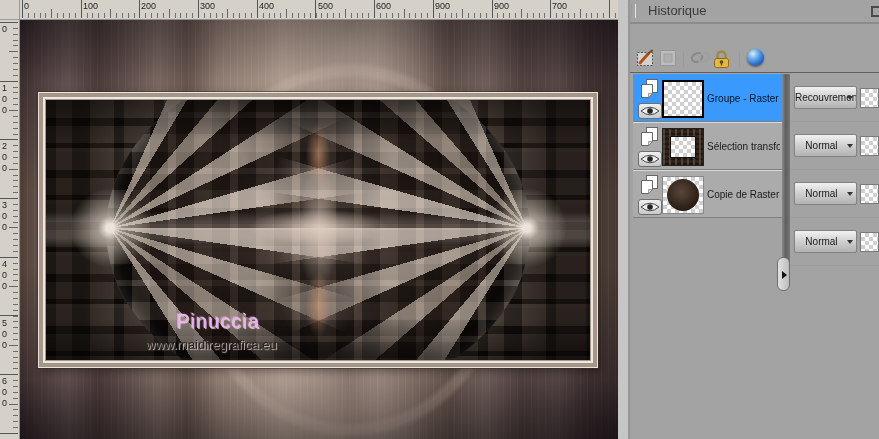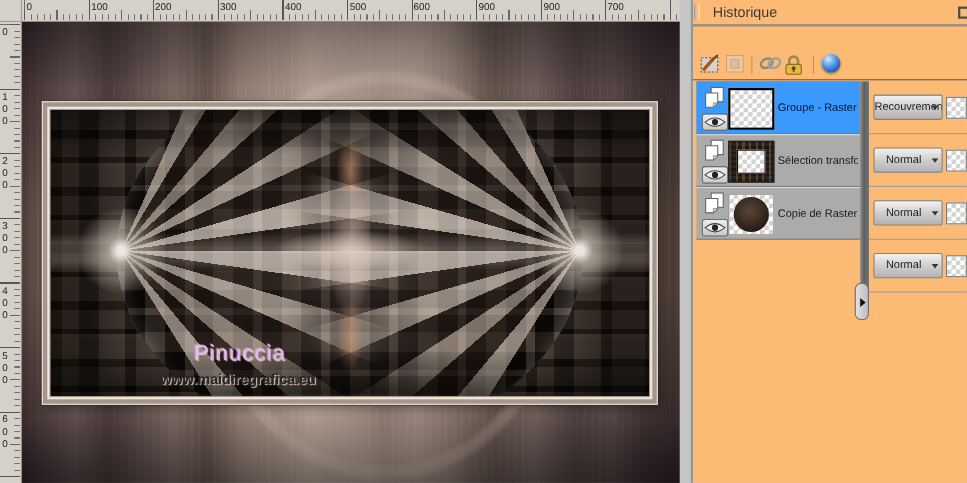--- a/index.html
+++ b/index.html
@@ -163,30 +163,30 @@
   .art-vignette{
     position:absolute; inset:0;
     background:linear-gradient(180deg, rgba(0,0,0,0.45), transparent 16%, transparent 84%, rgba(0,0,0,0.50));
   }
   .wm-name{
     position:absolute; left:130px; top:210px; font-size:20px; letter-spacing:1px;
     color:#f0abfc; text-shadow:1px 1px 1px rgba(238,224,214,0.9), -1px -1px 1px rgba(238,224,214,0.35);
   }
   .wm-url{
     position:absolute; left:100px; top:237px; font-size:13px;
-    color:#2b2026; text-shadow:1px 1px 1px rgba(238,224,214,0.85);font-weight:bold;
+    color:#2b2026; text-shadow:1px 1px 1px rgba(238,224,214,0.85);
   }
   .canvas-gap{
     position:absolute; left:618px; top:0; width:12px; height:439px;
     background:#c6c6c6; border-right:2px solid #979797; box-sizing:border-box;
   }
   
   .panel{
     position:absolute; left:630px; top:0; width:249px; height:439px;
-    background:#fdba74; overflow:hidden;
+    background:#a3a3a3; overflow:hidden;
   }
   .panel-header{position:absolute; left:0; width:100%; height:22px;}
   .panel-header .grip{
     position:absolute; left:1px; top:4px; width:3px; height:14px;
     border-left:1px solid #9a9a9a; border-right:1px solid #e6e6e6;
   }
   .panel-header .title{
     position:absolute; left:18px; top:3px; font-size:13px; color:#3a3a3a;
   }
   .hdr-icon{

